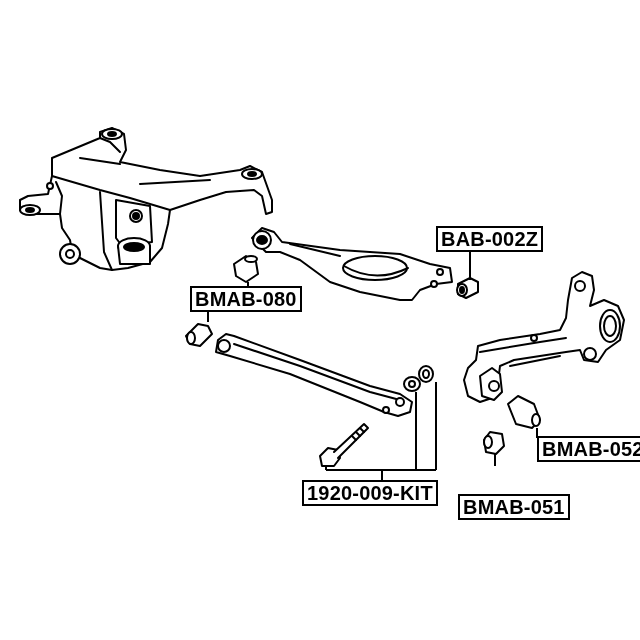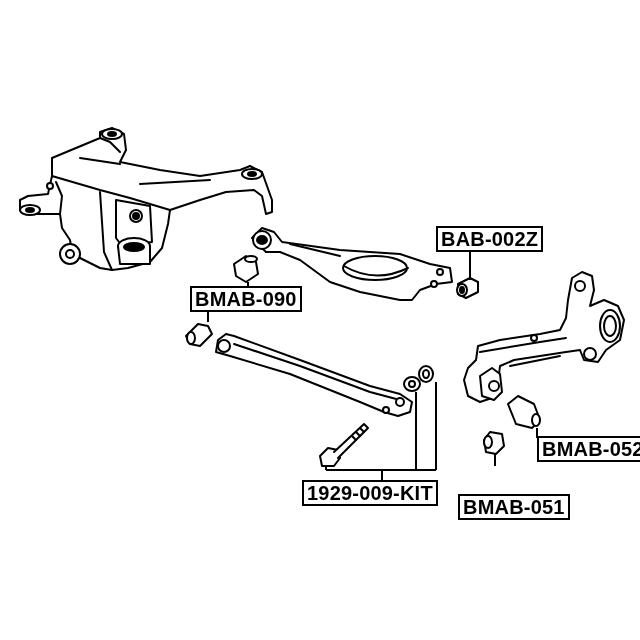--- a/index.html
+++ b/index.html
@@ -133,16 +133,16 @@
     <line x1="495" y1="454" x2="495" y2="466"></line>
     <line x1="326" y1="470" x2="436" y2="470"></line>
     <line x1="326" y1="466" x2="326" y2="470"></line>
     <line x1="416" y1="392" x2="416" y2="470"></line>
     <line x1="436" y1="382" x2="436" y2="470"></line>
     <line x1="382" y1="470" x2="382" y2="480"></line>
   </g>
 </svg>
 
 <div class="label" style="left:436px; top:226px;text-align:right;">BAB-002Z</div>
-<div class="label" style="left:190px; top:286px;">BMAB-090</div>
+<div class="label" style="left:190px; top:286px;">BMAB-080</div>
 <div class="label" style="left:509px; top:436px;margin-left:28px;">BMAB-052</div>
 <div class="label" style="left:458px; top:466px;margin-top:28px;">BMAB-051</div>
-<div class="label" style="left:302px; top:480px;">1929-009-KIT</div>
+<div class="label" style="left:302px; top:480px;">1920-009-KIT</div>
 
 </body></html>

